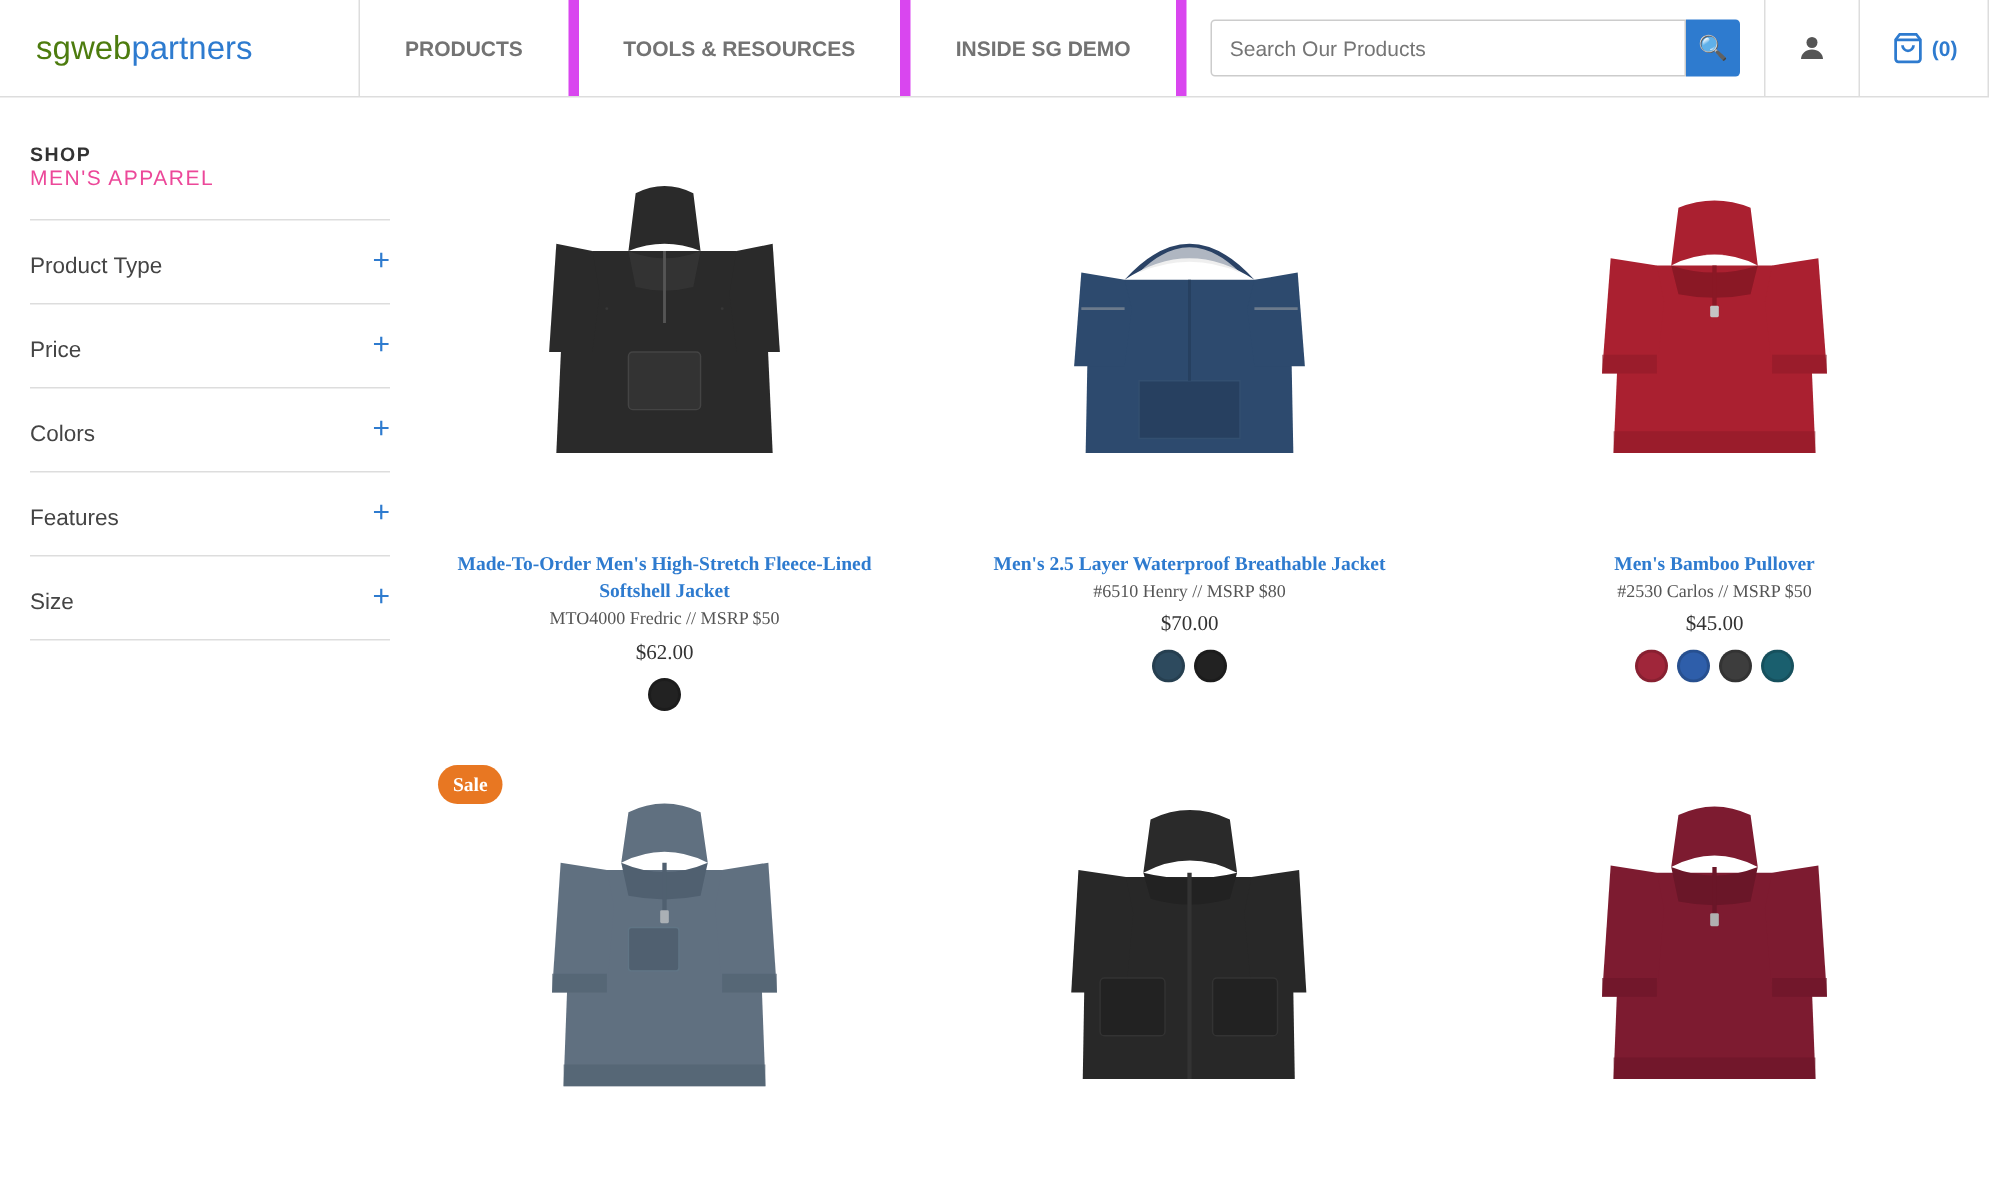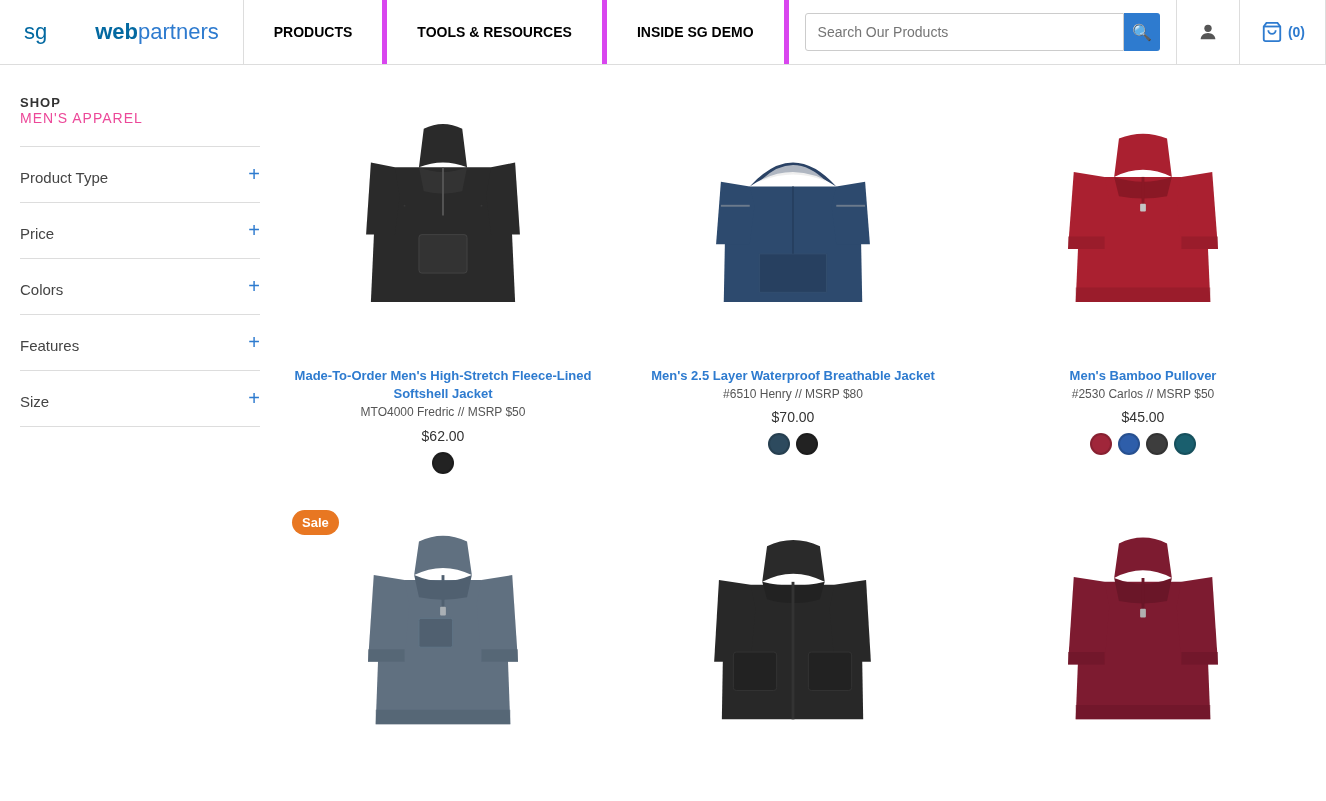--- a/index.html
+++ b/index.html
@@ -18,34 +18,34 @@
       align-items: center;
       padding: 0 24px;
       border-right: 1px solid #ddd;
       min-width: 240px;
     }
     .logo-text {
       font-size: 22px;
       font-weight: 700;
       color: #333;
     }
-    .logo-text span { color: #0369a1; }
+    .logo-text span { color: #4d7c0f; }
     .nav-links {
       display: flex;
       align-items: stretch;
     }
     .nav-link {
       display: flex;
       align-items: center;
       padding: 0 30px;
       font-weight: 700;
       font-size: 14px;
-      border-right: 5px solid #d946ef;
+      border-right: 7px solid #d946ef;
       cursor: pointer;
-      color: #000000;
+      color: #737373;
       text-transform: uppercase;
       text-align: center;
     }
     .search-area {
       display: flex;
       align-items: center;
       flex: 1;
       padding: 0 16px;
       border-right: 1px solid #ddd;
     }
@@ -146,20 +146,21 @@
     }
 
     
     .products-area {
       flex: 1;
     }
     .products-grid {
       display: grid;
       grid-template-columns: repeat(3, 1fr);
       gap: 24px;
+      font-family: Liberation Serif, serif;
     }
     .product-card {
       display: flex;
       flex-direction: column;
       align-items: center;
       text-align: center;
       position: relative;
     }
     .product-image-wrap {
       width: 100%;
@@ -206,21 +207,21 @@
       padding: 5px 10px;
       border-radius: 50px;
       z-index: 2;
     }
   </style>
 </head>
 <body>
 
 <nav class="navbar">
   <div class="navbar-logo">
-    <span class="logo-text"><span style="font-weight:400;">sg</span><span style="font-weight:700;padding-left:48px;">web</span><span style="color:#2e7bcf;font-weight:400;">partners</span></span>
+    <span class="logo-text"><span style="font-weight:400;">sg</span><span style="font-weight:400;">web</span><span style="color:#2e7bcf;font-weight:400;">partners</span></span>
   </div>
   <div class="nav-links">
     <div class="nav-link">PRODUCTS</div>
     <div class="nav-link">TOOLS &amp; RESOURCES</div>
     <div class="nav-link">INSIDE SG DEMO</div>
   </div>
   <div class="search-area">
     <input class="search-input" type="text" placeholder="Search Our Products" style="">
     <button class="search-btn">🔍</button>
   </div>

